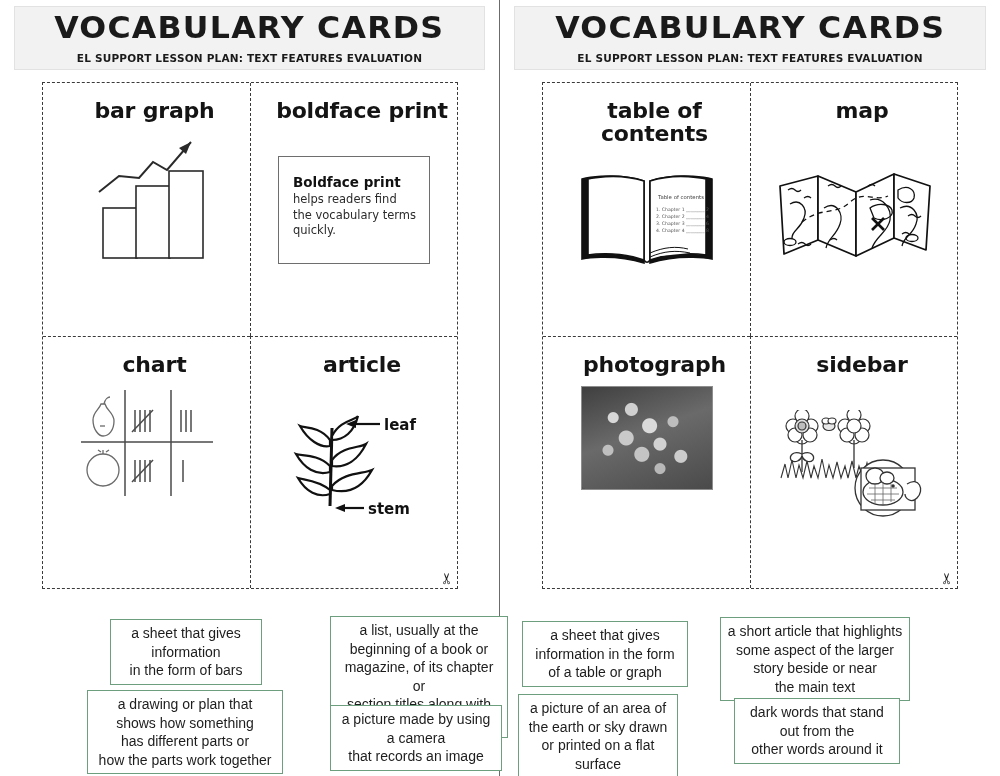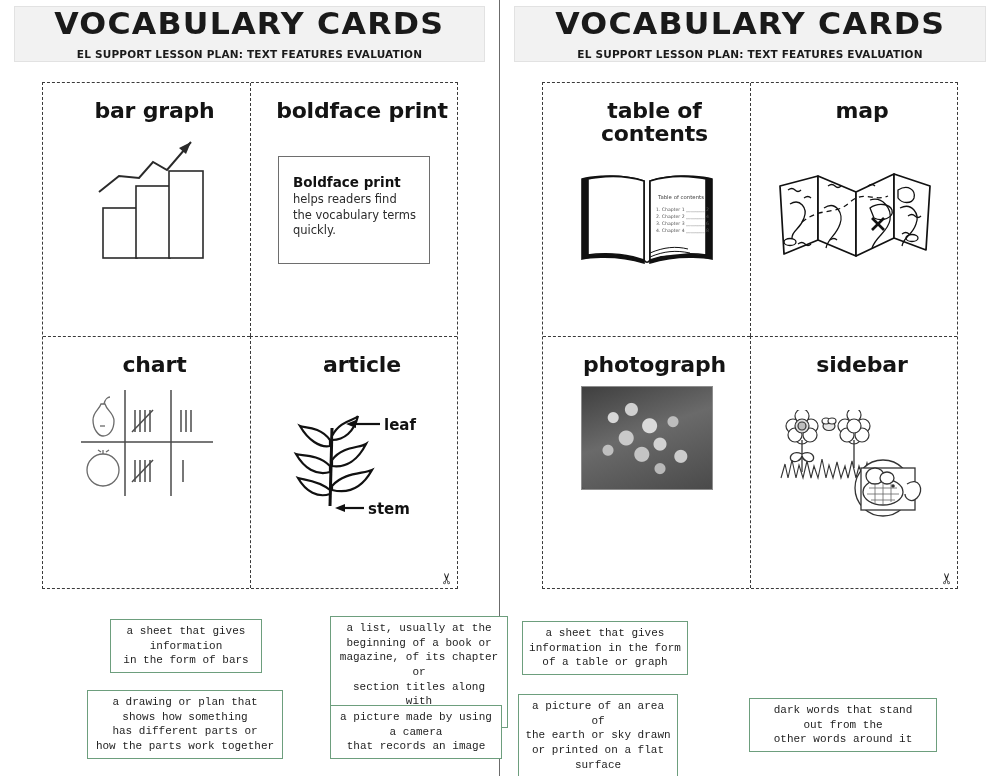--- a/index.html
+++ b/index.html
@@ -18,21 +18,21 @@
     position:relative;
     width:500px;height:776px;
     box-sizing:border-box;
   }
   .page.left{border-right:1.5px solid #6b6b6b;}
 
   
   .header-band{
     position:absolute;
     left:14px;top:6px;right:14px;
-    height:56px;
+    height:64px;
     background:#f2f2f2;
     border:1px solid #e2e2e2;
     display:flex;flex-direction:column;
     align-items:center;justify-content:center;
     box-sizing:border-box;
   }
   .header-title{
     font-family:"DejaVu Sans", sans-serif;
     font-weight:bold;
     font-size:31px;
@@ -144,22 +144,22 @@
   .defs{
     position:absolute;
     left:14px;right:14px;
     top:612px;height:156px;
   }
   .defbox{
     position:absolute;
     border:1.3px solid #6d9e7d;
     background:#fff;
     box-sizing:border-box;
-    font-family:Liberation Mono, monospace;
-    font-size:11px;
+    font-family:Liberation Sans, sans-serif;
+    font-size:14px;
     line-height:1.33;
     color:#1d1d1d;
     text-align:center;
     padding:4px 6px;
     white-space:pre-line;
   }
 </style>
 </head>
 <body>
 
@@ -441,22 +441,26 @@
         </div>
         <div class="scissors">✂</div>
       </div>
 
     </div>
 
     <div class="defs">
       <div class="defbox" style="left:8px;top:9px;width:166px;">a sheet that gives
 information in the form
 of a table or graph</div>
+      <div class="defbox" style="left:206px;top:5px;width:190px;">a short article that highlights
+some aspect of the larger
+story beside or near
+the main text</div>
       <div class="defbox" style="left:4px;top:82px;width:160px;">a picture of an area of
 the earth or sky drawn
 or printed on a flat surface</div>
-      <div class="defbox" style="left:235px;top:86px;width:188px;">dark words that stand
+      <div class="defbox" style="left:220px;top:86px;width:166px;">dark words that stand
 out from the
 other words around it</div>
     </div>
   </div>
 
 </div>
 
 </body></html>

